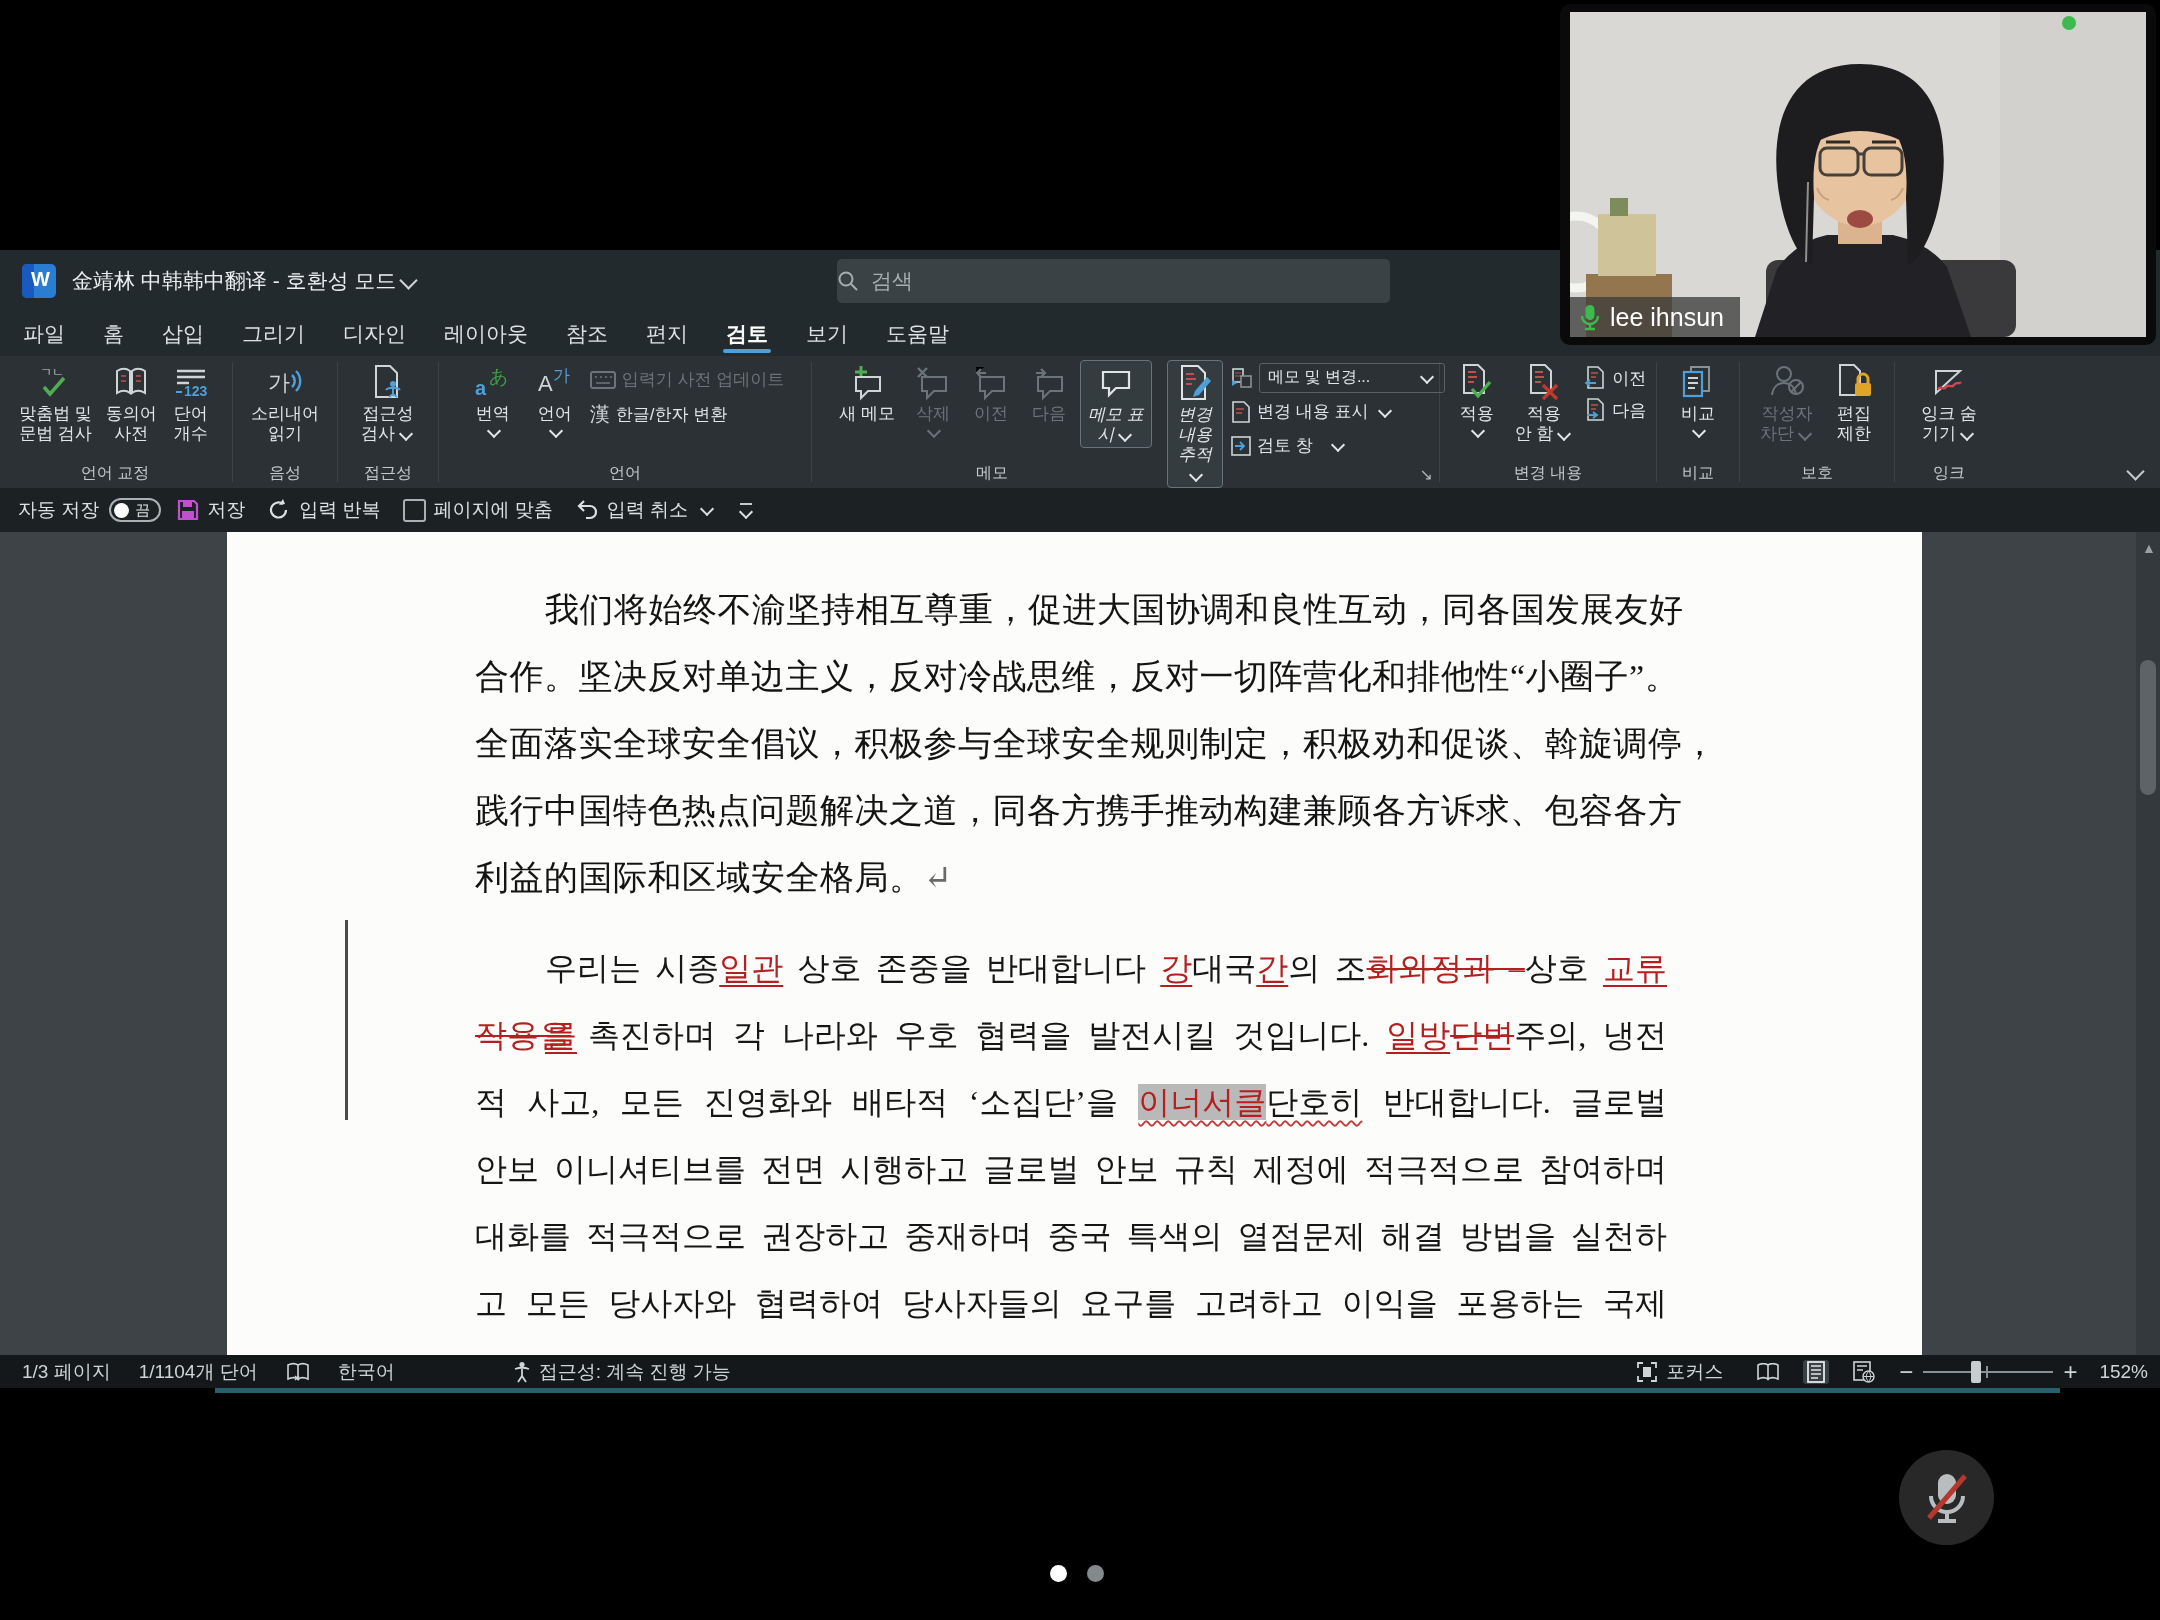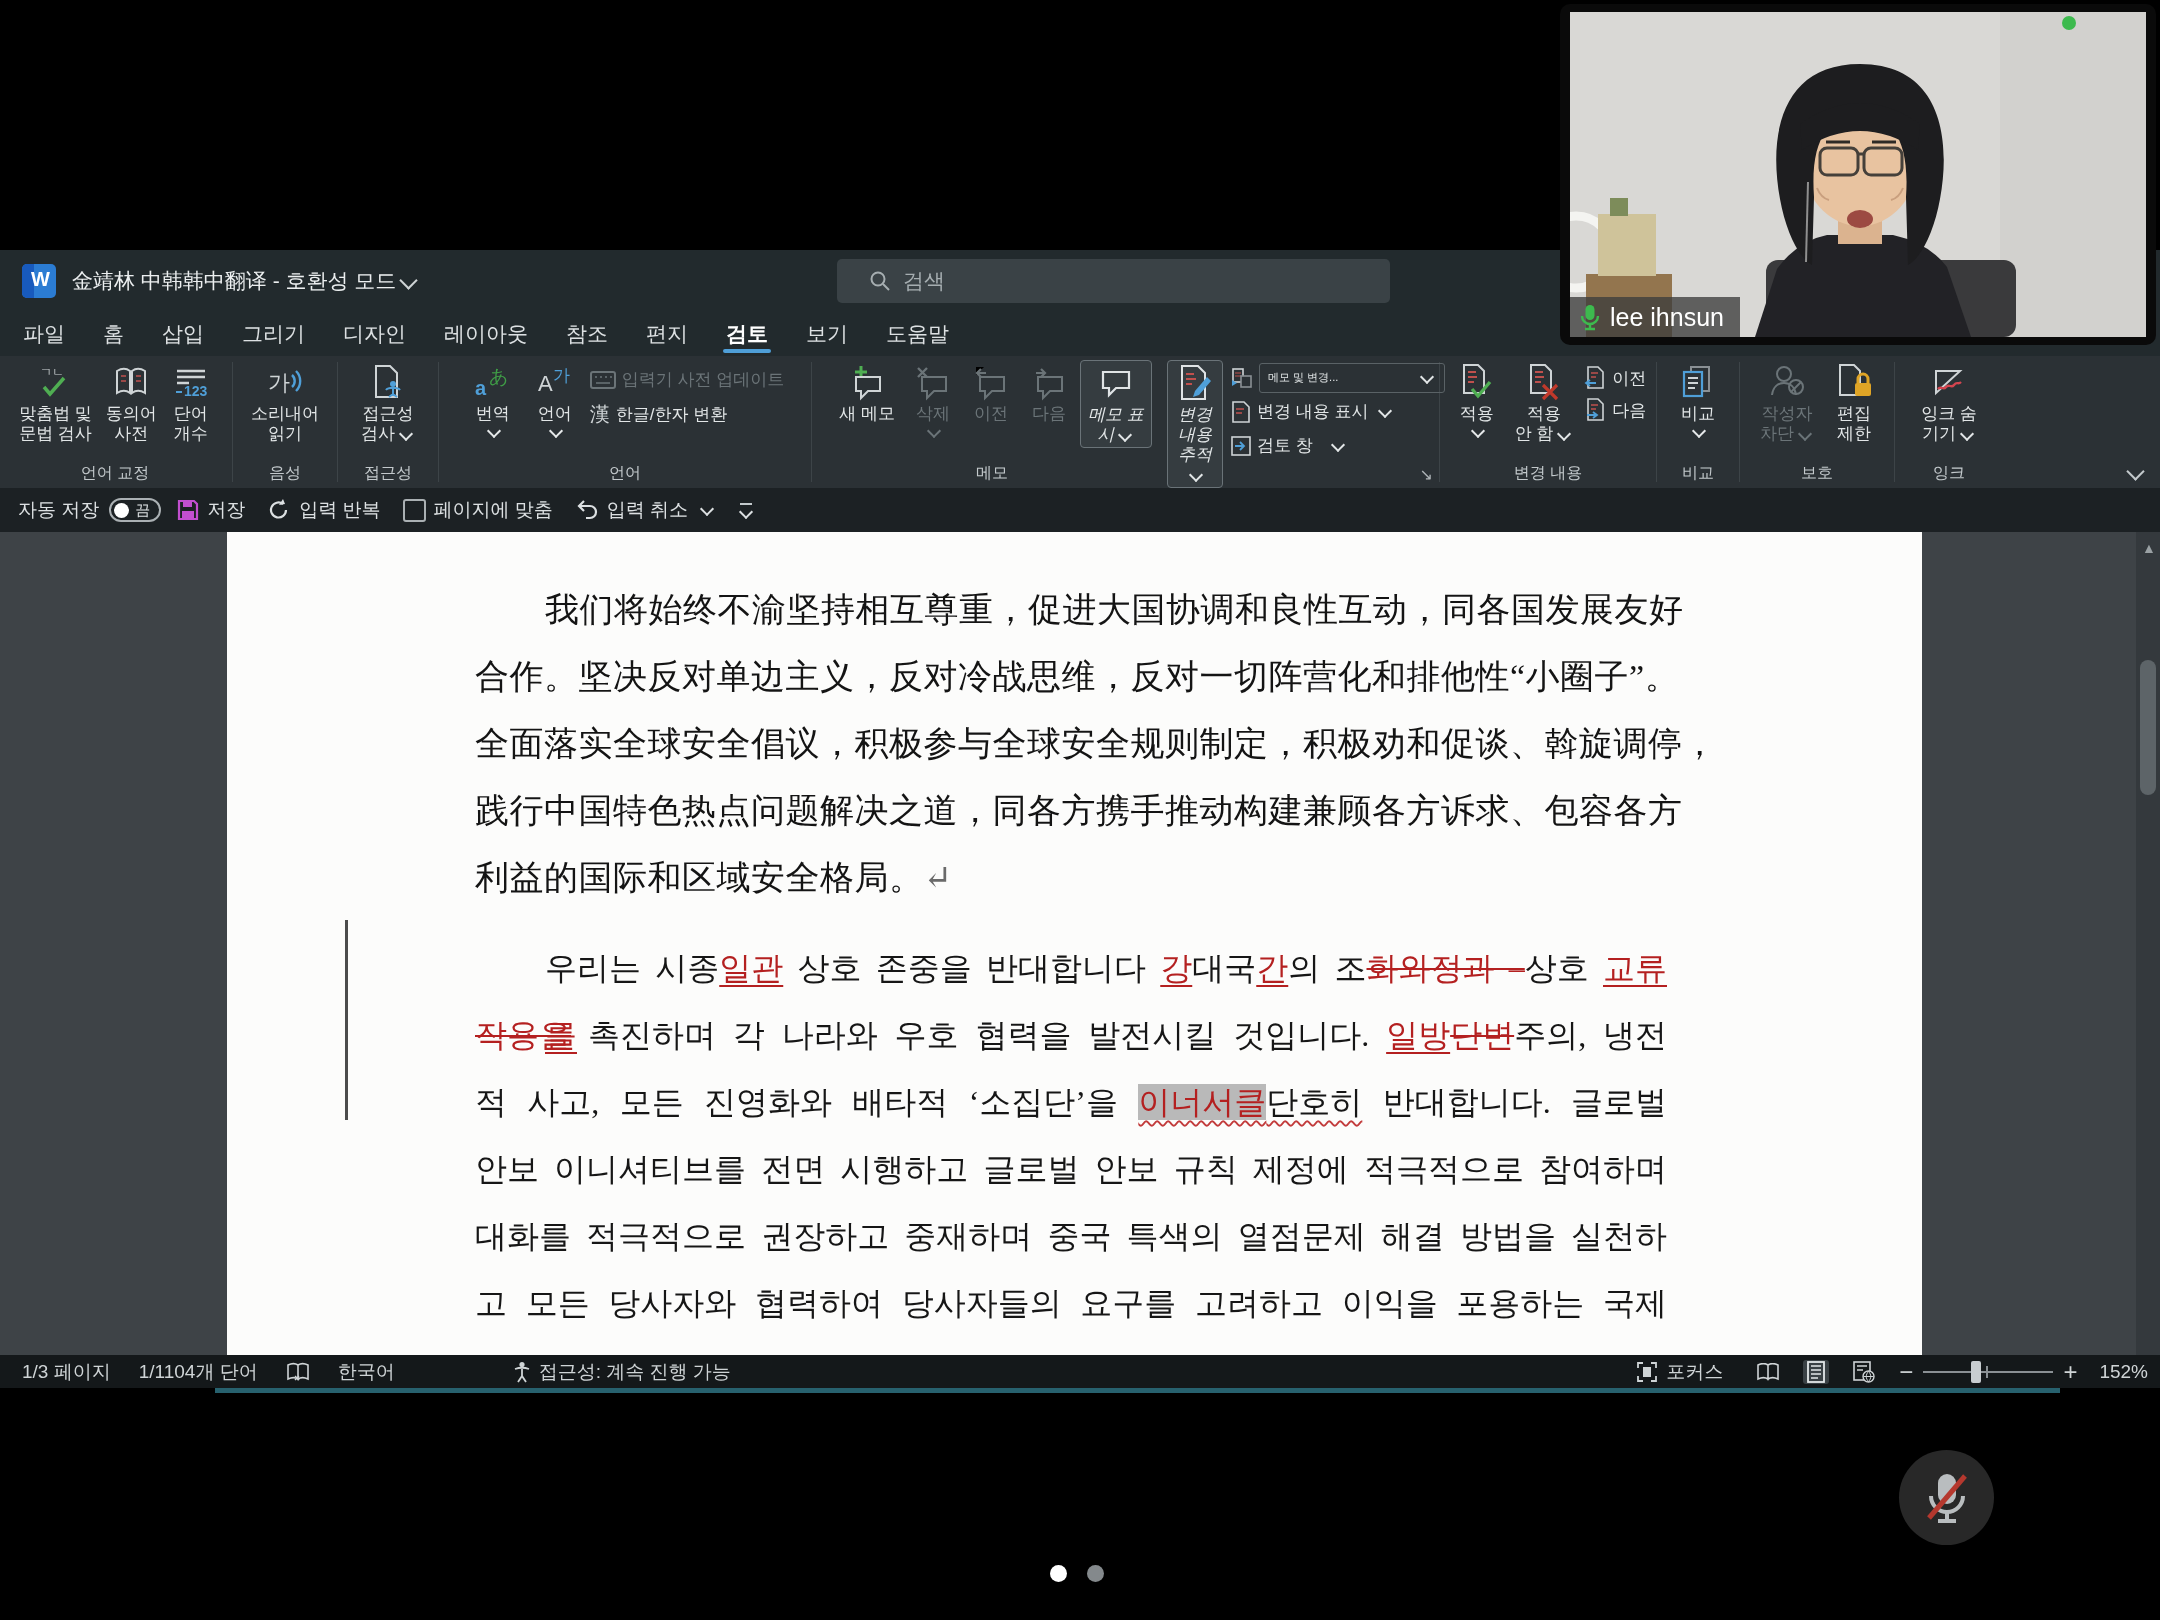--- a/index.html
+++ b/index.html
@@ -6,40 +6,40 @@
   .screen{position:relative;width:2160px;height:1620px;background:#000;overflow:hidden;
           font-family:"Liberation Sans",sans-serif;color:#e6e9ea;}
   
   .titlebar{position:absolute;left:0;top:250px;width:2160px;height:62px;background:#222a2d;display:flex;align-items:center;}
   .word-logo{width:34px;height:34px;margin-left:22px;border-radius:5px;background:#2b7cd3;position:relative;flex:0 0 auto;}
   .word-logo::before{content:"";position:absolute;left:0;top:0;width:12px;height:34px;background:#185abd;border-radius:5px 0 0 5px;}
   .word-logo span{position:absolute;left:9px;top:4px;color:#fff;font-weight:bold;font-size:20px;}
   .doc-title{margin-left:16px;font-size:21px;color:#eceff0;white-space:nowrap;}
   .chev{display:inline-block;width:11px;height:11px;border-left:2px solid currentColor;border-bottom:2px solid currentColor;transform:rotate(-45deg);margin:0 4px 2px 6px;vertical-align:middle;}
   .chev.small{width:8px;height:8px;border-width:2px;}
-  .searchbox{position:absolute;left:837px;top:9px;width:553px;height:44px;background:#3a4246;border-radius:5px;display:flex;align-items:center;padding-left:32px;box-sizing:border-box;color:#a6aeb1;font-size:21px;gap:12px;}
+  .searchbox{position:absolute;left:837px;top:9px;width:553px;height:44px;background:#3a4246;border-radius:5px;display:flex;align-items:center;box-sizing:border-box;color:#a6aeb1;font-size:21px;gap:12px;}
   
   .menubar{position:absolute;left:0;top:312px;width:2160px;height:44px;background:#222a2d;display:flex;align-items:center;padding-left:4px;}
   .tab{position:relative;padding:0 19px;font-size:21px;color:#dde1e3;height:100%;display:flex;align-items:center;cursor:default;}
   .tab.active{font-weight:bold;color:#fff;}
   .tab.active::after{content:"";position:absolute;left:16px;right:16px;bottom:3px;height:4px;border-radius:2px;background:#4f9fd8;}
   
   .ribbon{position:absolute;left:0;top:356px;width:2160px;height:132px;background:#2b3135;display:flex;align-items:stretch;}
   .grp{display:flex;flex-direction:column;position:relative;}
   .grp-content{flex:1;display:flex;justify-content:center;align-items:flex-start;padding-top:4px;}
   .grp-name{height:26px;font-size:16px;color:#c3c9cc;text-align:center;line-height:22px;}
   .vsep{width:1px;background:#3d4448;margin:6px 2px;}
   .bbtn{display:flex;flex-direction:column;align-items:center;padding:2px 7px;border-radius:4px;}
   .bbtn .lbl{font-size:17px;line-height:20px;text-align:center;white-space:pre-line;color:#e2e6e7;}
   .bbtn.sel{border:1px solid #6a7378;background:#353c40;font-style:italic;}
   .bbtn.dis .lbl{color:#6b7478;}
   .ico{width:40px;height:40px;display:flex;align-items:center;justify-content:center;margin-bottom:2px;}
   .srow{display:flex;align-items:center;gap:6px;font-size:17px;color:#e2e6e7;height:31px;}
   .srow.dis{color:#6b7478;}
-  .ddbox{display:flex;align-items:center;justify-content:space-between;border:1px solid #5a6266;border-radius:3px;height:28px;padding:0 8px;width:168px;font-size:11px;color:#e2e6e7;}
+  .ddbox{display:flex;align-items:center;justify-content:space-between;border:1px solid #5a6266;border-radius:3px;height:28px;padding:0 8px;width:168px;font-size:16px;color:#e2e6e7;}
   .launcher{position:absolute;right:4px;bottom:4px;font-size:16px;color:#aeb4b7;}
   .ribbon-collapse{position:absolute;right:14px;bottom:8px;color:#c3c9cc;}
   
   .qatrow{position:absolute;left:0;top:488px;width:2160px;height:44px;background:#1c2124;display:flex;align-items:center;font-size:19px;color:#dce0e2;gap:10px;padding-left:18px;box-sizing:border-box;}
   .qitem{display:flex;align-items:center;gap:8px;padding:0 6px;}
   .toggle{width:52px;height:24px;border:2px solid #aab0b3;border-radius:13px;display:flex;align-items:center;padding:0 3px;gap:6px;box-sizing:border-box;}
   .knob{width:15px;height:15px;border-radius:50%;background:#fff;}
   .toggle .st{font-size:15px;color:#dce0e2;}
   .cbox{width:19px;height:19px;border:2px solid #aab0b3;border-radius:3px;}
   .qat-overflow{display:flex;flex-direction:column;align-items:center;margin-left:8px;}

